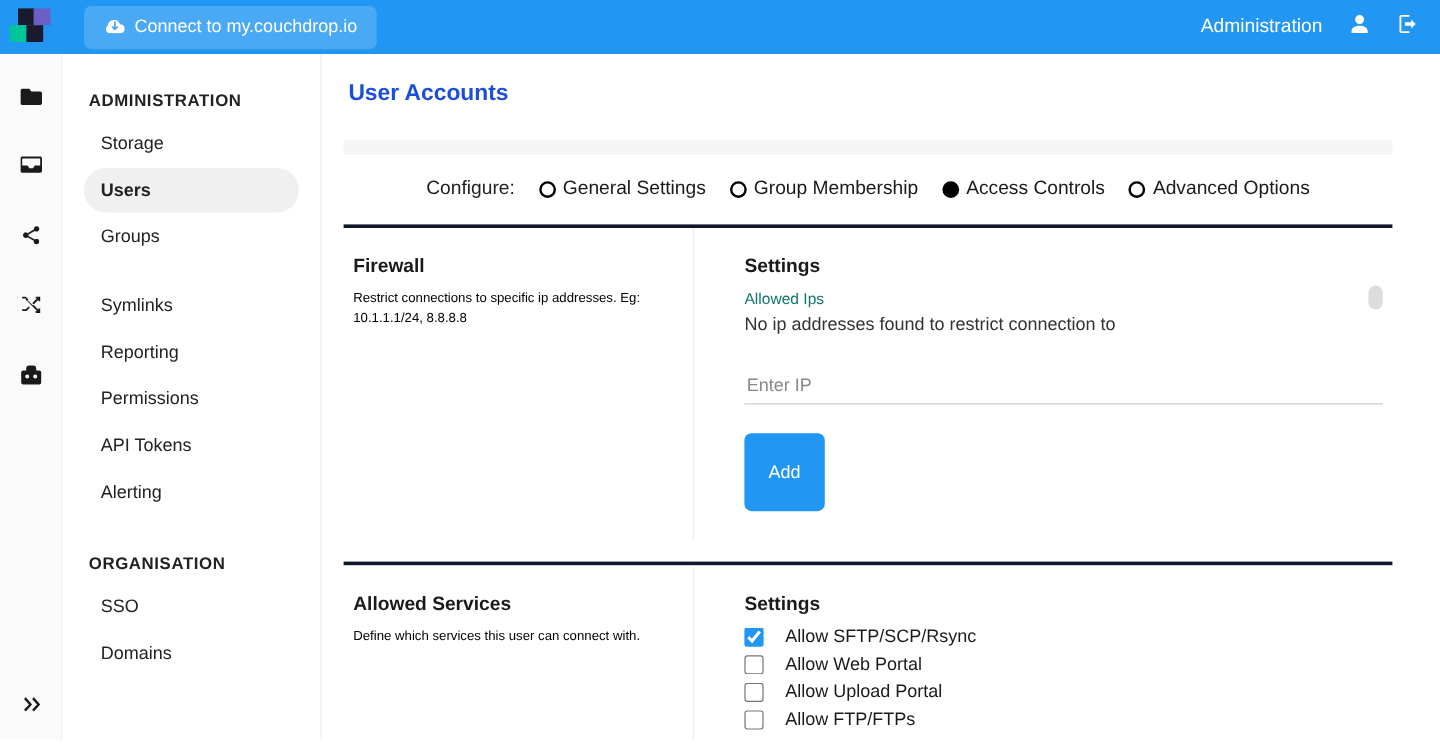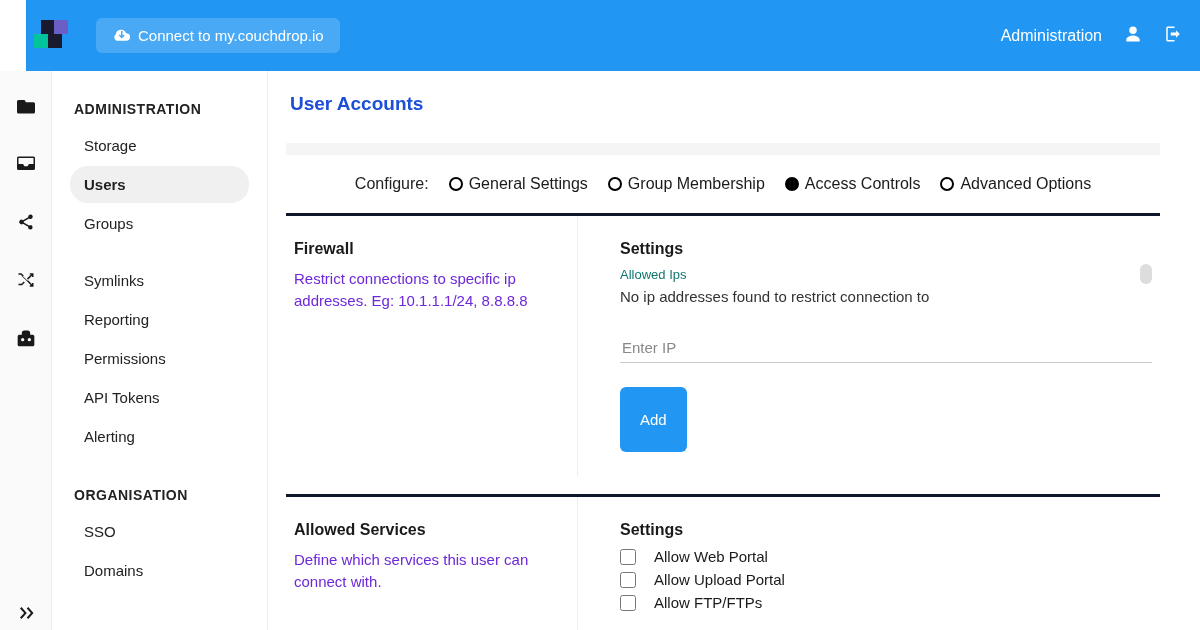--- a/index.html
+++ b/index.html
@@ -6,27 +6,26 @@
     body {
       font-family: -apple-system, BlinkMacSystemFont, "Segoe UI", Helvetica, Arial, sans-serif;
       font-size: 15px;
       color: #1a1a1a;
       width: 1200px;
       height: 630px;
       overflow: hidden;
       background: #fff;
     }
     .topbar {
-      height: 71px;
+      height: 45px;
       background: #2196f3;
       display: flex;
       align-items: center;
       padding: 0 18px 0 8px;
       color: #fff;
-      margin-left: 26px;
     }
     .logo {
       width: 32px;
       height: 32px;
       margin-right: 30px;
       position: relative;
     }
     .logo-sq { position: absolute; }
     .logo-sq.a { width: 14px; height: 14px; background: #1a1a2e; top: 0; left: 7px; }
     .logo-sq.b { width: 14px; height: 14px; background: #6b5fc6; top: 0; left: 20px; }
@@ -138,22 +137,22 @@
       width: 292px;
       padding: 24px 20px 24px 8px;
       border-right: 1px solid #eee;
     }
     .content-left h3 {
       font-size: 16px;
       font-weight: 600;
       margin-bottom: 10px;
     }
     .content-left p {
-      font-size: 15px;
-      color: #6d28d9;
+      font-size: 11px;
+      color: #000000;
       line-height: 1.45;
     }
     .content-right {
       flex: 1;
       padding: 24px 8px 24px 42px;
     }
     .content-right h3 {
       font-size: 16px;
       font-weight: 600;
       margin-bottom: 6px;
@@ -338,20 +337,24 @@
     </div>
 
     <div class="content-row" style="margin-top:18px;">
       <div class="content-left">
         <h3>Allowed Services</h3>
         <p>Define which services this user can connect with.</p>
       </div>
       <div class="content-right">
         <h3>Settings</h3>
         <div class="checkrow">
+            <input type="checkbox" checked="" style="">
+            <span>Allow SFTP/SCP/Rsync</span>
+          </div>
+        <div class="checkrow">
             <input type="checkbox" style="">
             <span>Allow Web Portal</span>
           </div>
         <div class="checkrow">
             <input type="checkbox" style="">
             <span>Allow Upload Portal</span>
           </div>
         <div class="checkrow">
             <input type="checkbox" style="">
             <span>Allow FTP/FTPs</span>

